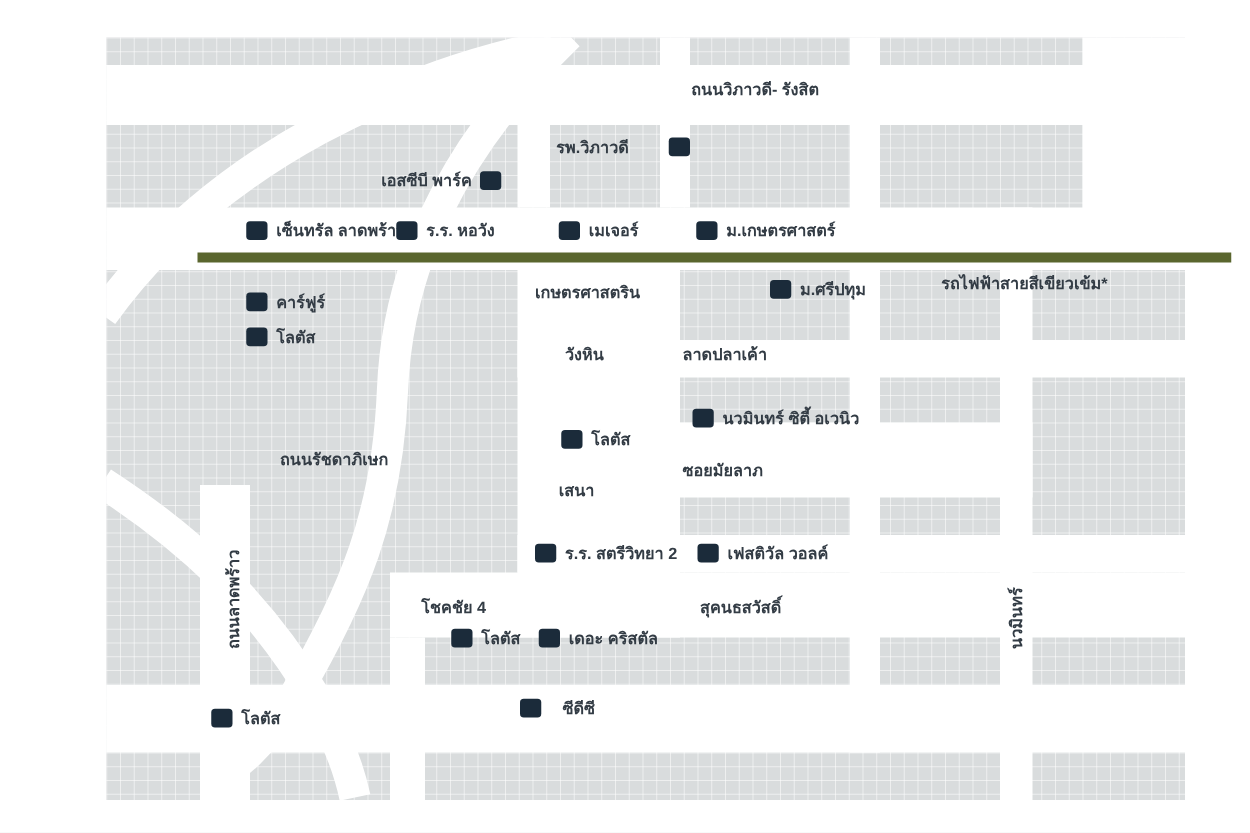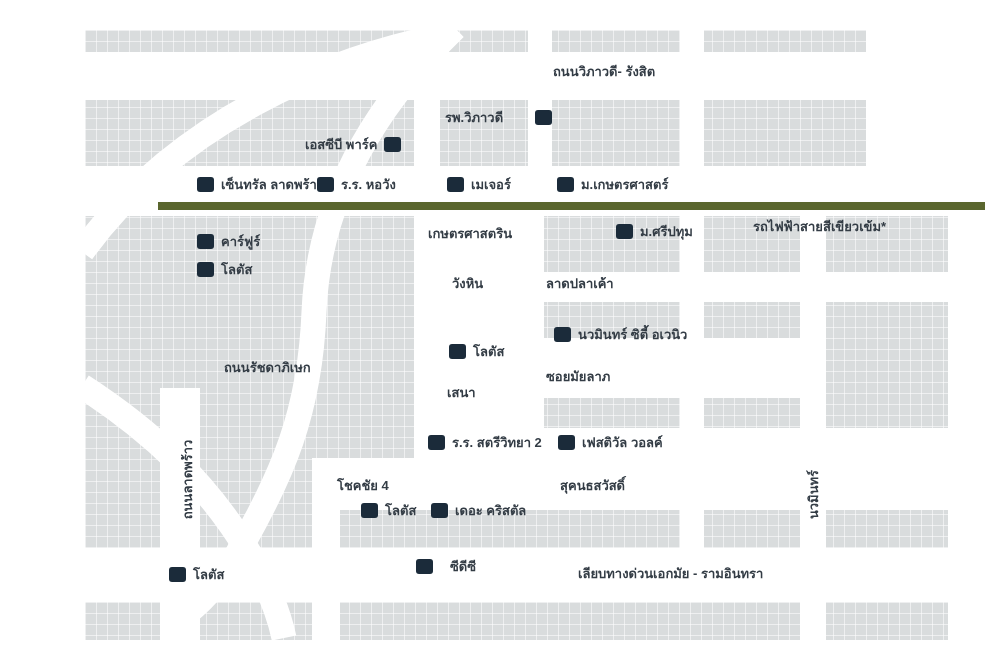--- a/index.html
+++ b/index.html
@@ -62,21 +62,20 @@
   <div class="rlabel" style="left:553px;top:64px;">ถนนวิภาวดี- รังสิต</div>
   <div class="rlabel" style="left:428px;top:226px;">เกษตรศาสตริน</div>
   <div class="rlabel" style="left:753px;top:219px;">รถไฟฟ้าสายสีเขียวเข้ม*</div>
   <div class="rlabel" style="left:452px;top:276px;">วังหิน</div>
   <div class="rlabel" style="left:546px;top:276px;">ลาดปลาเค้า</div>
   <div class="rlabel" style="left:224px;top:316px;margin-top:44px;">ถนนรัชดาภิเษก</div>
   <div class="rlabel" style="left:447px;top:369px;margin-top:16px;">เสนา</div>
   <div class="rlabel" style="left:546px;top:369px;">ซอยมัยลาภ</div>
   <div class="rlabel" style="left:337px;top:478px;">โชคชัย 4</div>
   <div class="rlabel" style="left:560px;top:478px;">สุคนธสวัสดิ์</div>
-  <div class="rlabel" style="left:578px;top:566px;">เลียบทางด่วนเอกมัย - รามอินทรา</div>
   <div class="rlabel vert" style="left:122px;top:472px;width:130px;">ถนนลาดพร้าว</div>
   <div class="rlabel vert" style="left:753px;top:487px;width:120px;">นวมินทร์</div>
 
   <div class="poi" style="left:197px;top:177px;">
       <span class="sq"></span>
       <span>เซ็นทรัล ลาดพร้าว</span>
     </div>
   <div class="poi" style="left:317px;top:177px;">
       <span class="sq"></span>
       <span>ร.ร. หอวัง</span>

